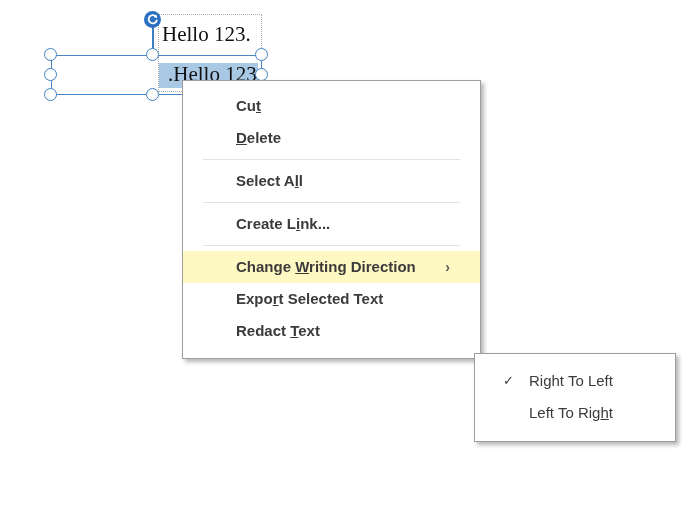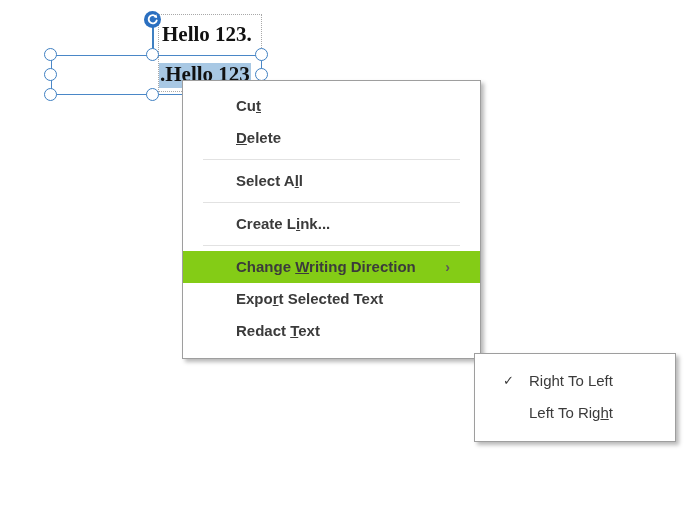--- a/index.html
+++ b/index.html
@@ -12,21 +12,21 @@
     background: #ffffff;
     font-family: "Liberation Sans", sans-serif;
     overflow: hidden;
     position: relative;
   }
 
   
   #canvas {
     position: absolute;
     left: 0; top: 0;
-    width: 691px; height: 517px; font-weight: bold;
+    width: 691px; height: 517px;
   }
 
   
   .textframe {
     position: absolute;
     border: 1px dotted #a8a8a8;
     box-sizing: border-box;
   }
   #textframe-top {
     left: 158px; top: 14px;
@@ -45,21 +45,21 @@
     color: #111111;
     white-space: nowrap;
     line-height: 1;
   }
   #doc-line-1 {
     left: 162px; top: 24px;
   }
   #doc-line-2 {
     left: 159px; top: 63px;
     background: #a8c8e4;
-    padding: 1px 1px 3px 1px;
+    padding: 1px 1px 3px 9px;
   }
 
   
   #selection-box {
     position: absolute;
     left: 51px; top: 55px;
     width: 211px; height: 40px;
     border: 1.5px solid #4a87c7;
     box-sizing: border-box;
     background: transparent;
@@ -119,21 +119,21 @@
     height: 32px;
     line-height: 32px;
     padding: 0 18px 0 53px;
     font-size: 15px;
     color: #3b3b3b;
     white-space: nowrap;
     cursor: default;
     font-weight: bold;
   }
   .menu-item.highlighted {
-    background: #84cc16;
+    background: #fef9c3;
   }
   .menu-item .label {
     display: inline-block;
   }
   .menu-item u {
     text-decoration: underline;
     text-underline-offset: 1px;
   }
   .submenu-arrow {
     position: absolute;

